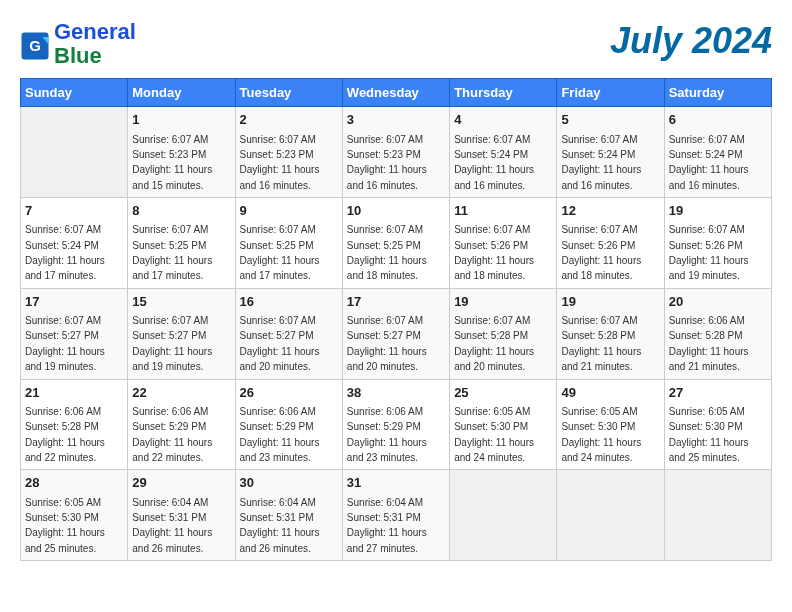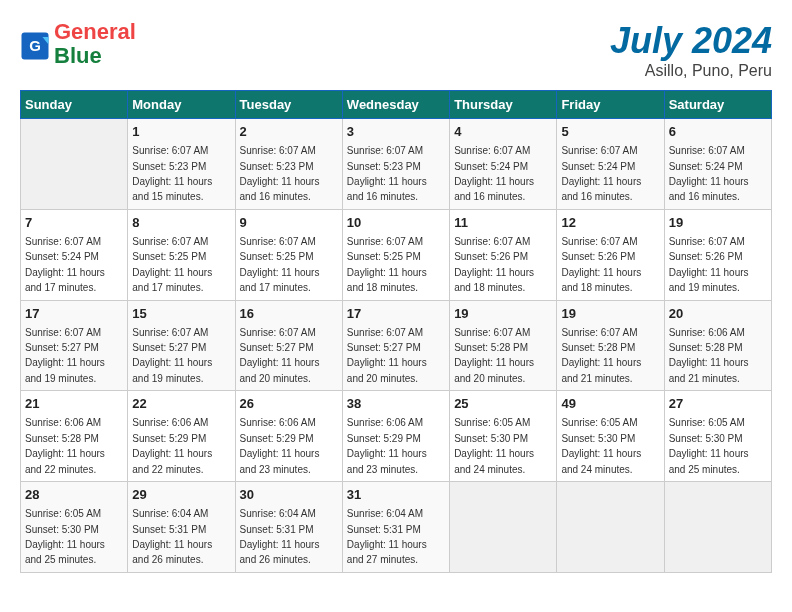--- a/index.html
+++ b/index.html
@@ -49,21 +49,21 @@
       font-size: 16px;
       color: #444;
       font-weight: normal;
     }
     table {
       width: 100%;
       border-collapse: collapse;
       font-size: 11px;
     }
     thead tr th {
-      background-color: #0f766e;
+      background-color: #3b82f6;
       color: #fff;
       padding: 6px 4px;
       text-align: left;
       font-size: 13px;
       font-weight: bold;
       border: 1px solid #1565c0;
     }
     tbody tr td {
       border: 1px solid #ccc;
       padding: 4px 4px;
@@ -97,27 +97,26 @@
 <body>
 
 <div class="header">
   <div class="logo">
     <svg class="logo-icon" viewBox="0 0 40 40">
       <rect x="2" y="2" width="36" height="36" rx="4" fill="#1565c0"></rect>
       <text x="20" y="26" text-anchor="middle" fill="white" font-size="20" font-weight="bold" font-family="Arial">G</text>
       <polygon points="30,8 38,8 38,18" fill="#4fc3f7"></polygon>
     </svg>
     <div class="logo-text">
-      <span style="color:#ef4444;">General</span><br>
+      <span style="color:#1d4ed8;">General</span><br>
       <span>Blue</span>
     </div>
   </div>
   <div class="title-block">
     <h1>July 2024</h1>
-    <h2>Asillo, Puno, Peru</h2>
   </div>
 </div>
 
 <table>
   <thead>
     <tr>
     <th>Sunday</th>
         <th>Monday</th>
         <th>Tuesday</th>
         <th>Wednesday</th>

